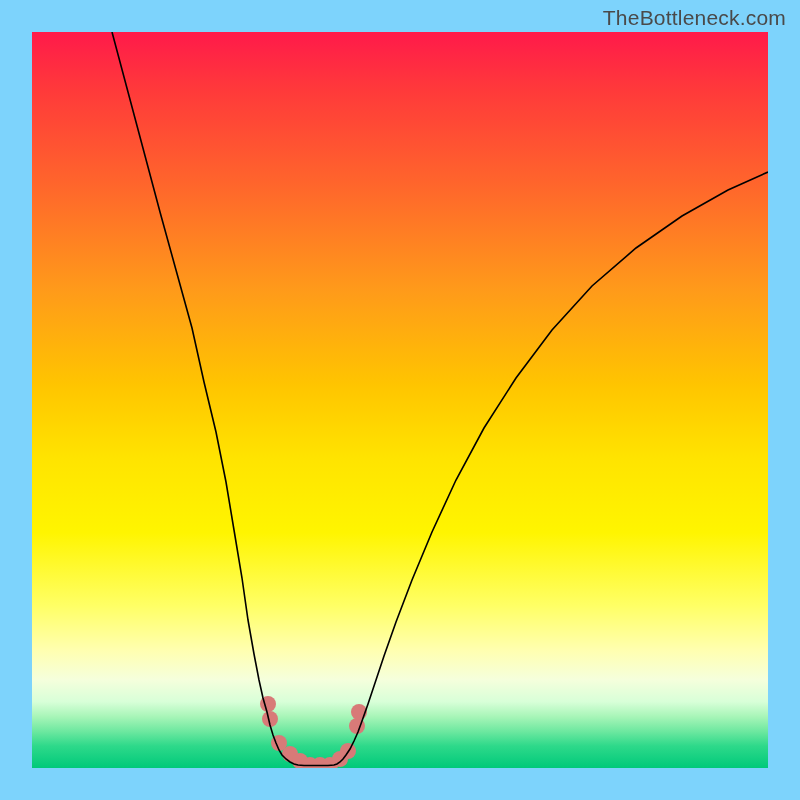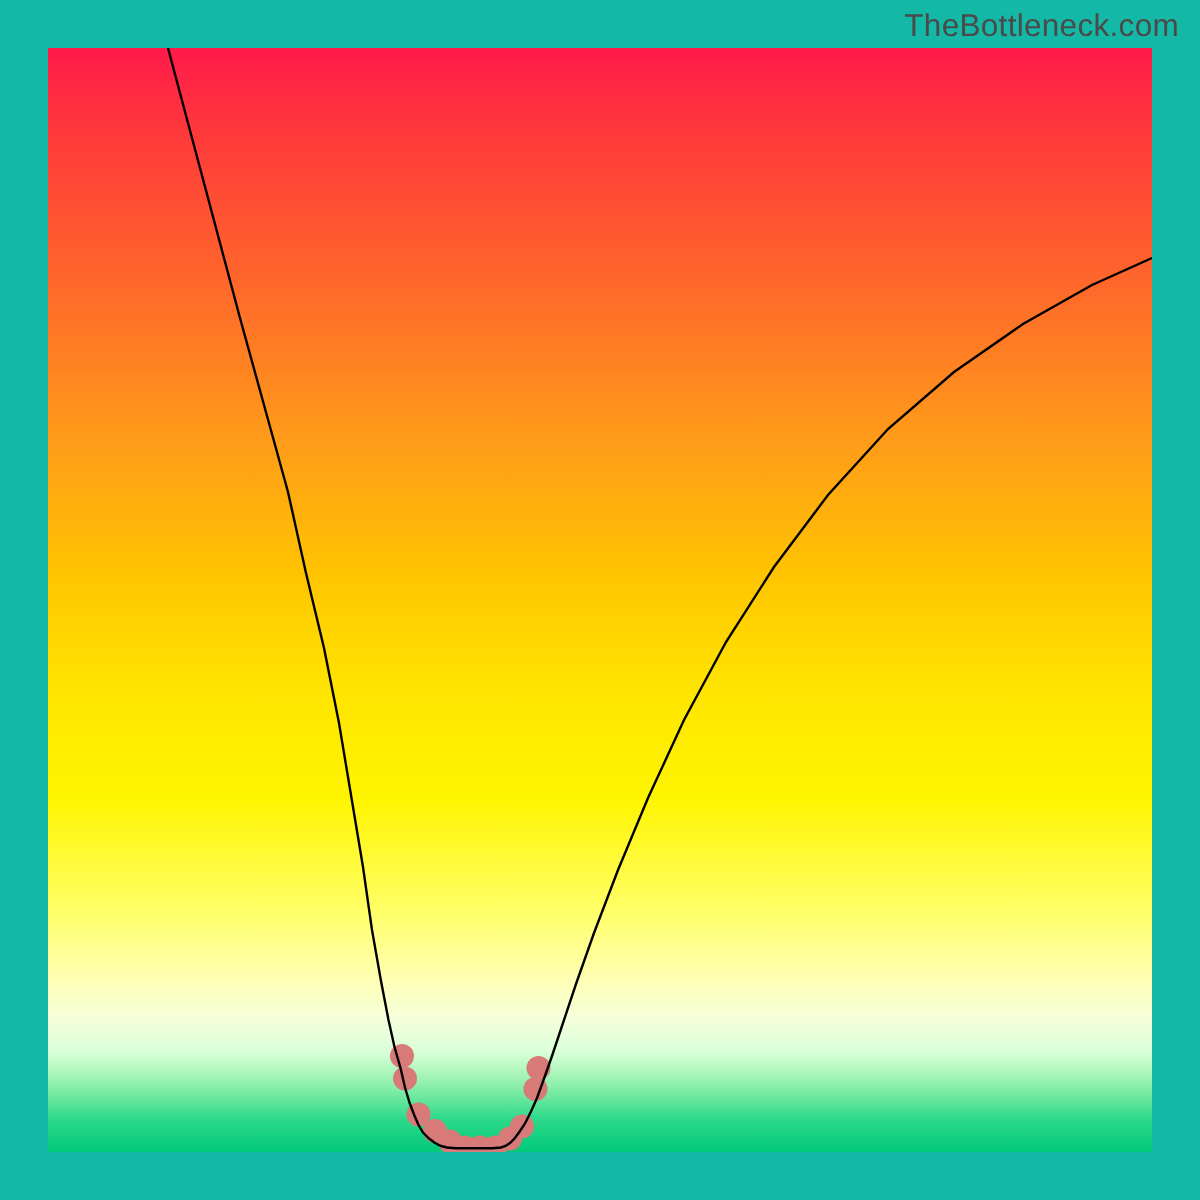--- a/index.html
+++ b/index.html
@@ -9,21 +9,21 @@
     height: 800px;
     background: #000;
     overflow: hidden;
     font-family: Arial, Helvetica, sans-serif;
   }
   .frame {
     position: absolute;
     top: 0; left: 0;
     width: 800px;
     height: 800px;
-    background: #14b8a6;
+    background: #7dd3fc;
   }
   .plot-area {
     position: absolute;
     top: 32px;
     left: 32px;
     width: 736px;
     height: 736px;
     overflow: hidden;
   }
   .gradient-bg {

